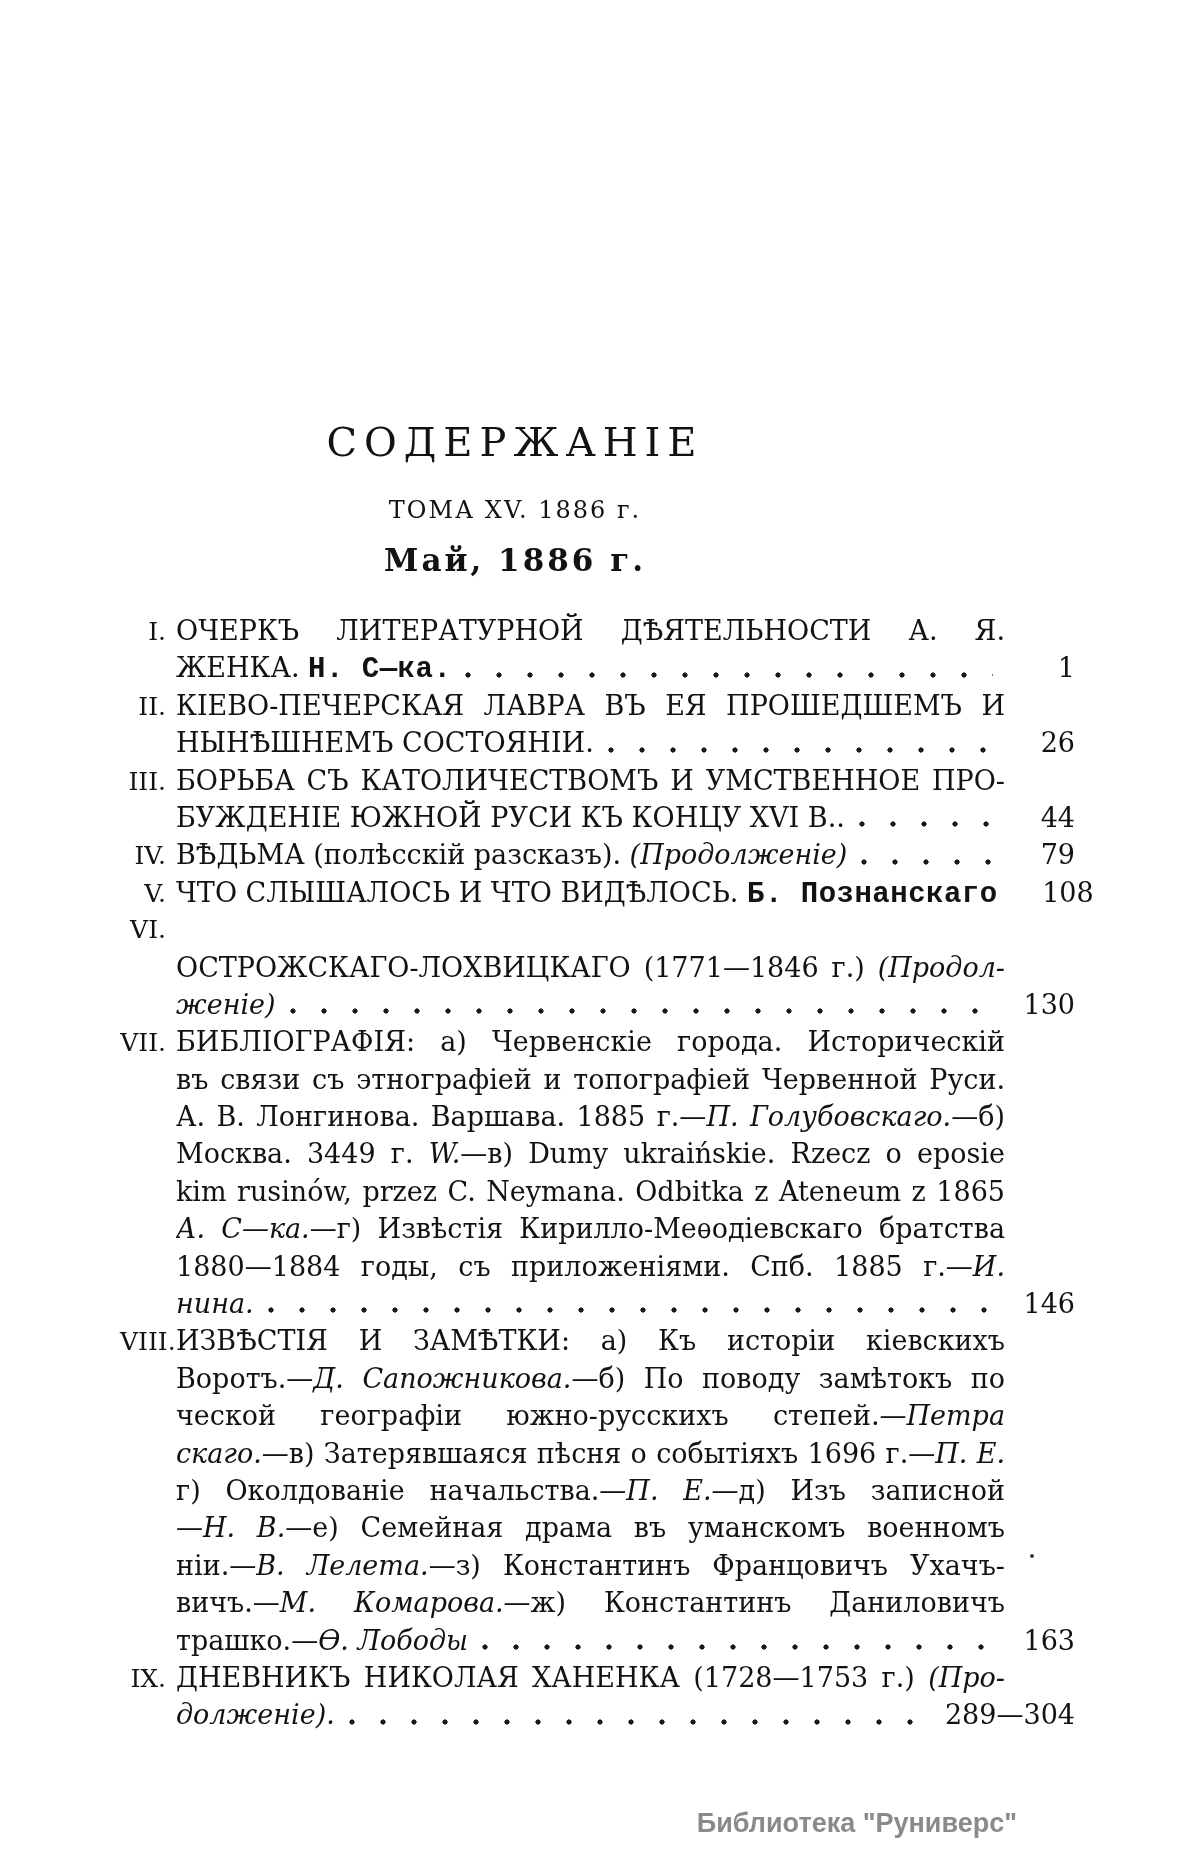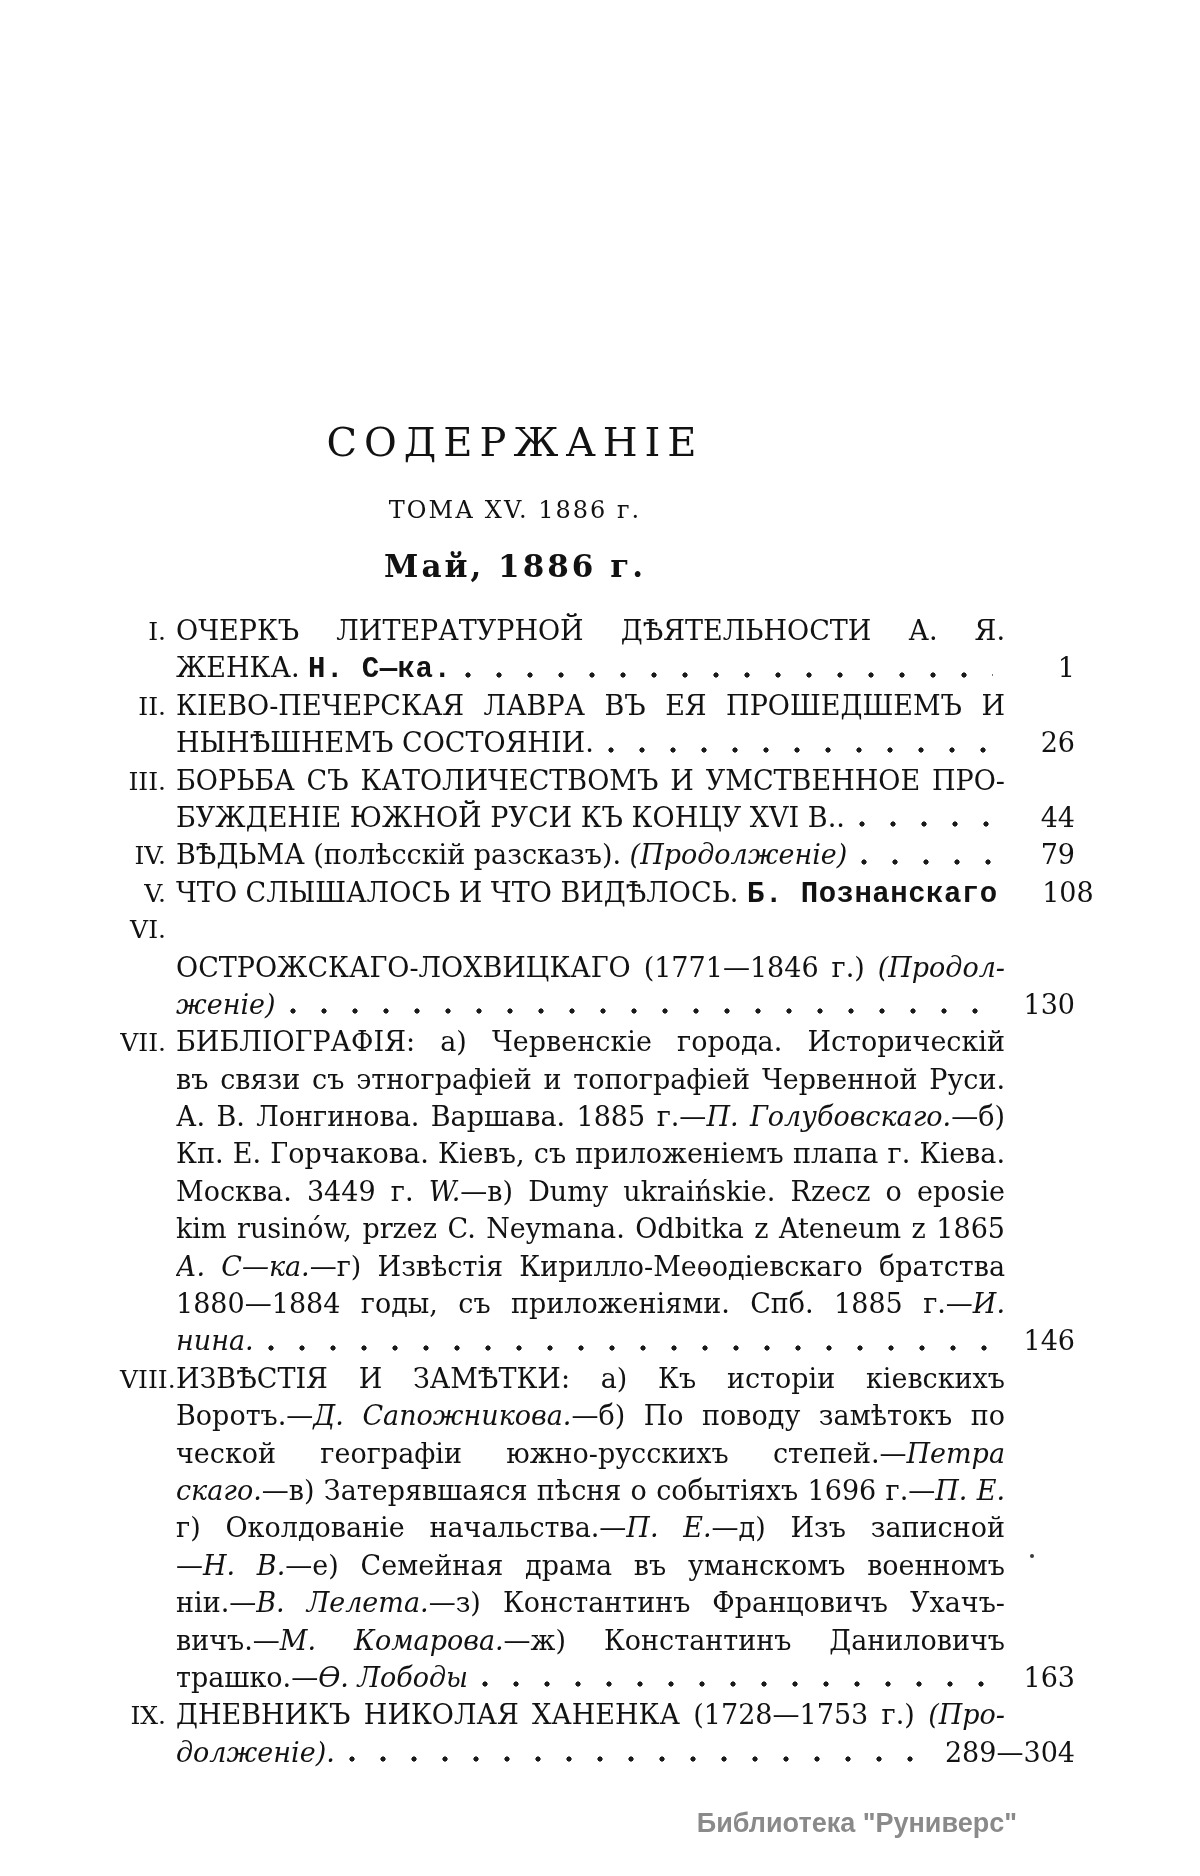--- a/index.html
+++ b/index.html
@@ -31,21 +31,21 @@
     font-size: 24px;
     line-height: 28px;
     letter-spacing: 2px;
     margin: 32px 0 6px 0;
   }
   .issue {
     font-size: 31px;
     line-height: 36px;
     font-weight: bold;
     letter-spacing: 3px;
-    margin: 24px 0 0 0;
+    margin: 18px 0 0 0;
   }
   
   .toc {
     position: absolute;
     left: 120px;
     top: 612px;
     width: 955px;
     font-size: 27px;
   }
   .line {
@@ -190,24 +190,20 @@
       <div class="line">
         <span class="num"></span>
         <div class="txt j"><span class="seg-p">въ связи съ этнографіей и топографіей Червенной Руси. Соч.</span></div>
       </div>
       <div class="line">
         <span class="num"></span>
         <div class="txt j"><span class="seg-p">А. В. Лонгинова. Варшава. 1885 г.—</span><span class="seg-i">П. Голубовскаго.</span><span class="seg-p">—б)</span></div>
       </div>
       <div class="line">
         <span class="num"></span>
-        <div class="txt j"><span class="seg-p">Кп. Е. Горчакова. Кіевъ, съ приложеніемъ плапа г. Кіева.</span></div>
-      </div>
-      <div class="line">
-        <span class="num"></span>
         <div class="txt j"><span class="seg-p">Москва. 3449 г. </span><span class="seg-i">W.</span><span class="seg-p">—в) Dumy ukraińskie. Rzecz o eposie kozac-</span></div>
       </div>
       <div class="line">
         <span class="num"></span>
         <div class="txt j"><span class="seg-p">kim rusinów, przez C. Neymana. Odbitka z Ateneum z 1865 г.—</span></div>
       </div>
       <div class="line">
         <span class="num"></span>
         <div class="txt j"><span class="seg-i">А. С—ка.</span><span class="seg-p">—г) Извѣстія Кирилло-Меѳодіевскаго братства за</span></div>
       </div>

